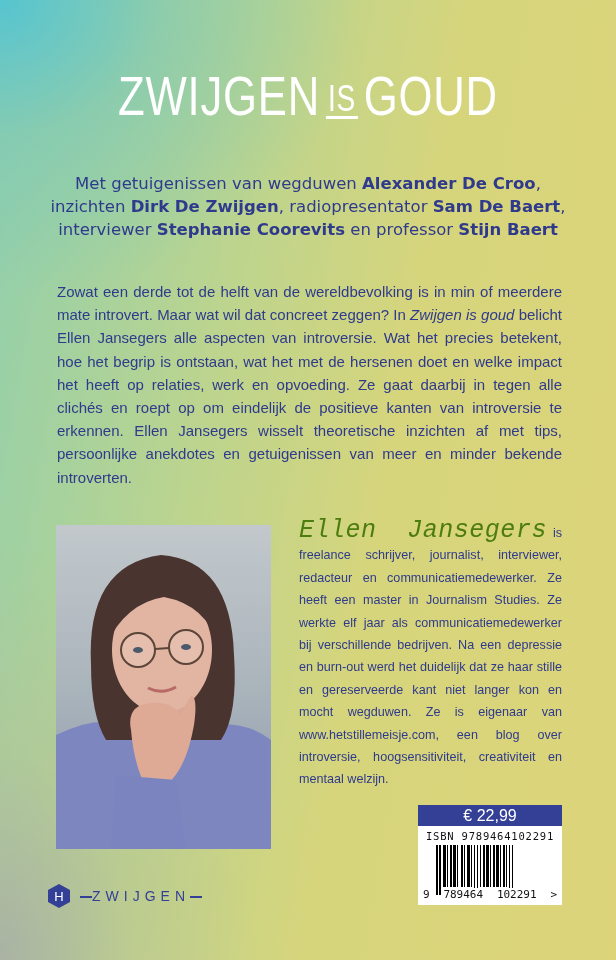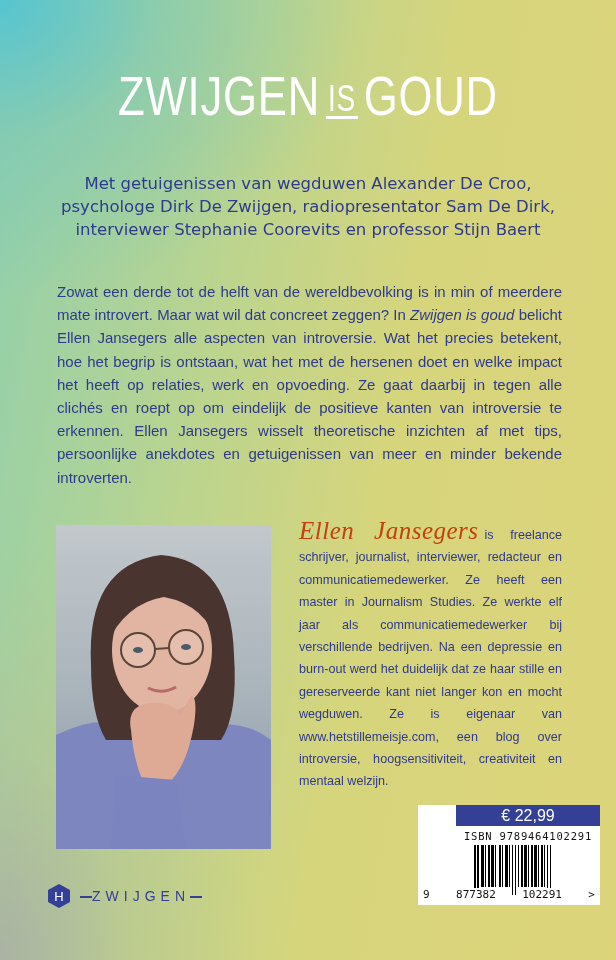--- a/index.html
+++ b/index.html
@@ -20,46 +20,45 @@
     font-weight: 400;
   }
   .title .is {
     display: inline-block; font-size: 36px; position: relative; top: -4px;
     margin: 0 8px; border-bottom: 3px solid #fff; line-height: 34px; padding: 0 2px;
   }
   .testimonials {
     position: absolute; top: 172px; left: 40px; width: 536px;
     text-align: center; color: #2f3a8c; font-size: 16.5px; line-height: 23px;
   }
-  .testimonials b { font-weight: 400; text-align: center; }
+  .testimonials b { font-weight: 700; text-align: center; }
   .blurb {
     position: absolute; top: 280px; left: 57px; width: 505px;
     color: #2f3a8c; font-size: 15px; line-height: 23.2px; text-align: justify;
     font-family: "Liberation Sans", sans-serif;
   }
   .blurb i { font-style: italic; }
   .photo {
     position: absolute; left: 56px; top: 525px; width: 215px; height: 324px;
     overflow: hidden;
     background: linear-gradient(180deg, #b9c2c8 0%, #a9b3ba 40%, #9aa6b4 100%);
   }
   .bio {
     position: absolute; top: 520px; left: 299px; width: 263px;
     color: #2f3a8c; font-size: 12.6px; line-height: 22.4px; text-align: justify;
     font-family: "Liberation Sans", sans-serif;
   }
   .sig {
-    font-family: Liberation Serif, serif; font-style: italic;
-    font-size: 25px; color: #c2410c; letter-spacing: 0.5px;
+    font-family: Liberation Mono, monospace; font-style: italic;
+    font-size: 25px; color: #4d7c0f; letter-spacing: 0.5px;
     margin-right: 6px;
   }
   .barcode-box {
     position: absolute; left: 418px; top: 805px; width: 144px; height: 100px;
     background: #fff;
-    padding-left: 38px;
   }
   .price {
     height: 21px; background: #343f96; color: #fff;
     font-family: "Liberation Sans", sans-serif; font-size: 16px;
     text-align: center; line-height: 21px;
   }
   .isbn {
     font-family: "DejaVu Sans Mono", monospace; font-size: 10.5px; color: #111;
     text-align: center; margin-top: 4px; letter-spacing: 0.8px;
   }
@@ -96,21 +95,21 @@
 </style>
 </head>
 <body>
 
 <div class="title">
   <span>ZWIJGEN</span><span class="is">IS</span><span>GOUD</span>
 </div>
 
 <div class="testimonials">
   <span>Met getuigenissen van wegduwen </span><b>Alexander De Croo</b><span>,</span><br>
-  <span>psychologe </span><b>Dirk De Zwijgen</b><span>, radiopresentator </span><b>Sam De Dirk</b><span>,</span><br>
+  <span>inzichten </span><b>Dirk De Zwijgen</b><span>, radiopresentator </span><b>Sam De Baert</b><span>,</span><br>
   <span>interviewer </span><b>Stephanie Coorevits</b><span> en professor </span><b>Stijn Baert</b>
 </div>
 
 <div class="blurb"><span>Zowat een derde tot de helft van de wereldbevolking is in min of meer­dere mate introvert. Maar wat wil dat concreet zeggen? In </span><i>Zwijgen is goud</i><span> belicht Ellen Jansegers alle aspecten van introversie. Wat het precies betekent, hoe het begrip is ontstaan, wat het met de hersenen doet en welke impact het heeft op relaties, werk en opvoeding. Ze gaat daarbij in tegen alle clichés en roept op om eindelijk de positieve kanten van introversie te erkennen. Ellen Jansegers wisselt theoreti­sche inzichten af met tips, persoonlijke anekdotes en getuigenissen van meer en minder bekende introverten.</span></div>
 
 <div class="photo">
   <svg width="215" height="324" viewBox="0 0 215 324">
     <defs>
       <linearGradient id="bg" x1="0" y1="0" x2="0" y2="1">
         <stop offset="0" stop-color="#c2c8cc"></stop>
@@ -194,21 +193,21 @@
       <span style="width:2px"></span>
       <span class="gap" style="width:1px"></span>
     <span style="width:1px"></span>
       <span class="gap" style="width:1.5px"></span>
     <span class="long" style="width:1.5px"></span>
       <span class="gap" style="width:1.5px"></span>
       <span class="long" style="width:1.5px"></span>
   </div>
   <div class="barnum">
     <span>9</span>
-    <span>877382</span>
+    <span>789464</span>
     <span>102291</span>
     <span>&gt;</span>
   </div>
 </div>
 
 <div class="publisher">
   <div class="hex">H</div>
   <div class="pub-name">ZWIJGEN</div>
 </div>
 

